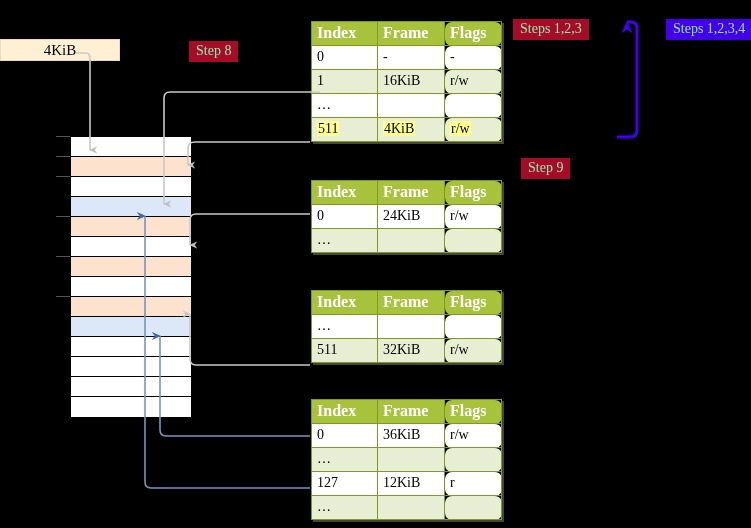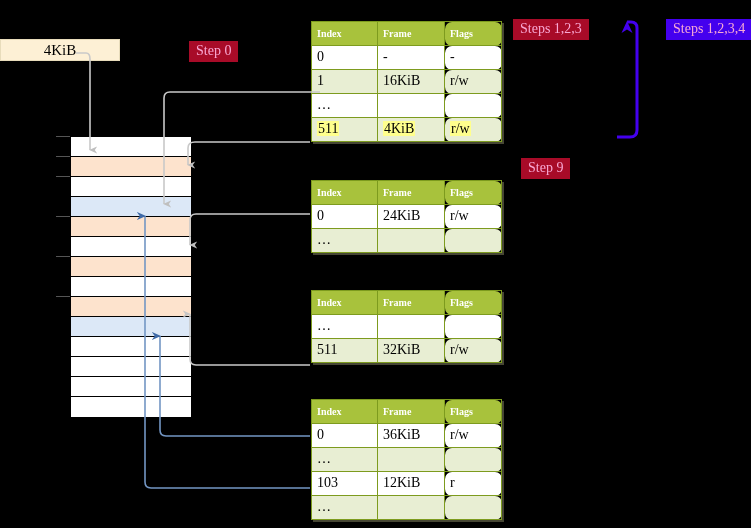--- a/index.html
+++ b/index.html
@@ -1,21 +1,21 @@
 <!DOCTYPE html>
 <html><head>
 <meta charset="utf-8">
 <style>
   html,body{margin:0;padding:0;background:#000;}
   body{width:751px;height:528px;position:relative;overflow:hidden;
        font-family:"Liberation Serif", serif;}
   .stage{position:absolute;left:0;top:0;width:751px;height:528px;}
 
   
-  .badge{position:absolute;color:#f9a8d4;font-size:14px;line-height:18px;
+  .badge{position:absolute;color:#86efac;font-size:14px;line-height:18px;
          padding:1px 7px 2px 7px;white-space:nowrap;}
   .badge.red{background:#a80b28;}
   .badge.blue{background:#4400ee;}
 
   
   .kib-box{position:absolute;background:#fdf0d5;border:1px solid #e8dcbb;
            box-sizing:border-box;display:flex;align-items:center;
            justify-content:center;font-size:15px;color:#000;}
 
   
@@ -28,21 +28,21 @@
   .memrow.peach{background:#fde3cd;}
   .memrow.bluefill{background:#dce8f7;}
   .tick{position:absolute;height:0;border-top:1.5px solid #555;width:14px;left:56px;}
 
   
   .ptable{position:absolute;border-collapse:collapse;
           box-shadow:2px 2px 0 0 rgba(200,200,150,.35);}
   .ptable td,.ptable th{border:1px solid #7d9b1e;font-size:14px;
           padding:2px 5px 3px 5px;height:18px;text-align:left;color:#000;
           font-family:"Liberation Serif", serif;}
-  .ptable th{background:#a8c23c;color:#ffffff;font-weight:bold;font-size:10px;}
+  .ptable th{background:#a8c23c;color:#ffffff;font-weight:bold;font-size:16px;}
   .ptable tr.odd td{background:#ffffff;}
   .ptable tr.even td{background:#e8eed3;}
   .c-index{width:55px;}
   .c-frame{width:56px;}
   .c-flags{width:46px;border-radius:7px;}
   .hl{background:#ffff8d;padding:0 1px;}
   .ptable td.empty{}
 
   svg.overlay{position:absolute;left:0;top:0;width:751px;height:528px;
               pointer-events:none;}
@@ -50,21 +50,21 @@
 </head>
 <body>
 
 <div class="stage">
 
   <div class="kib-box" style="left:0px;top:39px;width:120px;height:22px;">
     <span>4KiB</span>
   </div>
 
   <div class="badge red" style="left:189px;top:41px;">
-    <span>Step 0</span>
+    <span>Step 8</span>
   </div>
   <div class="badge red" style="left:513px;top:19px;">
     <span>Steps 1,2,3</span>
   </div>
   <div class="badge blue" style="left:666px;top:19px;">
     <span>Steps 1,2,3,4</span>
   </div>
   <div class="badge red" style="left:521px;top:158px;">
     <span>Step 9</span>
   </div>
@@ -173,21 +173,21 @@
             <td class="c-index">0</td>
             <td class="c-frame">36KiB</td>
             <td class="c-flags">r/w</td>
           </tr>
           <tr class="even">
             <td class="c-index">…</td>
             <td class="c-frame empty"></td>
             <td class="c-flags empty"></td>
           </tr>
           <tr class="odd">
-            <td class="c-index">103</td>
+            <td class="c-index">127</td>
             <td class="c-frame">12KiB</td>
             <td class="c-flags">r</td>
           </tr>
           <tr class="even">
             <td class="c-index">…</td>
             <td class="c-frame empty"></td>
             <td class="c-flags empty"></td>
           </tr>
         </tbody>
       </table>

